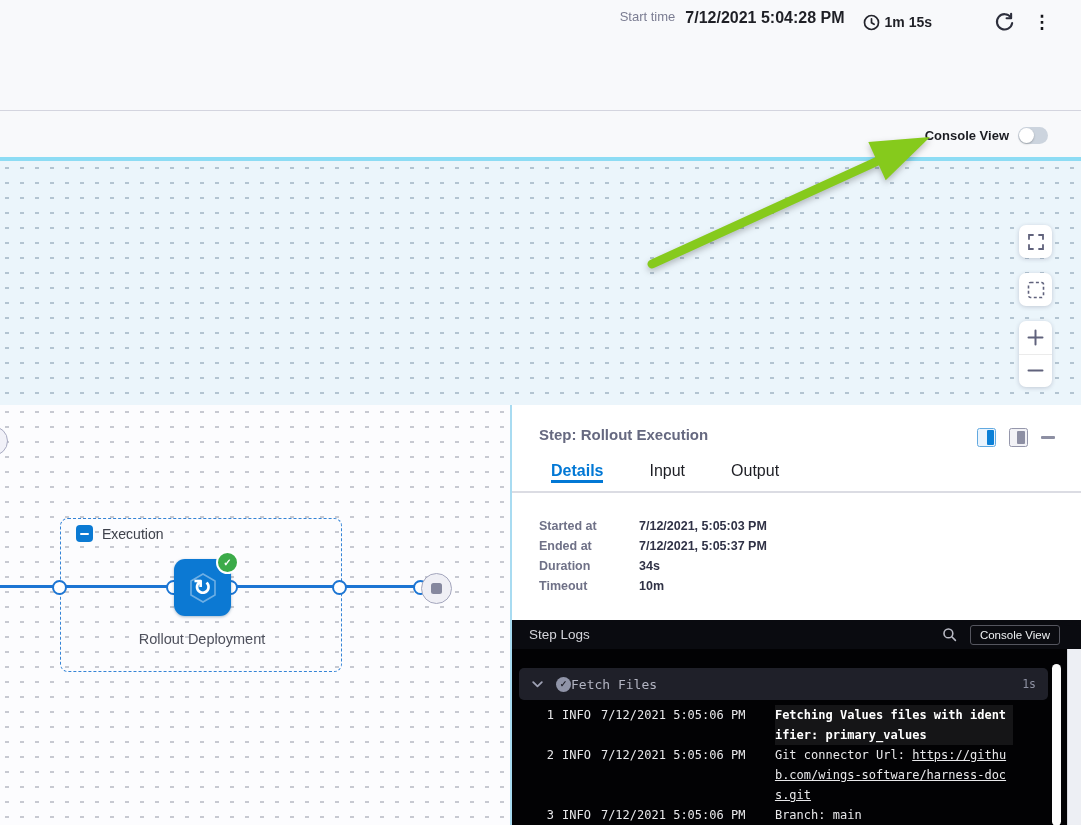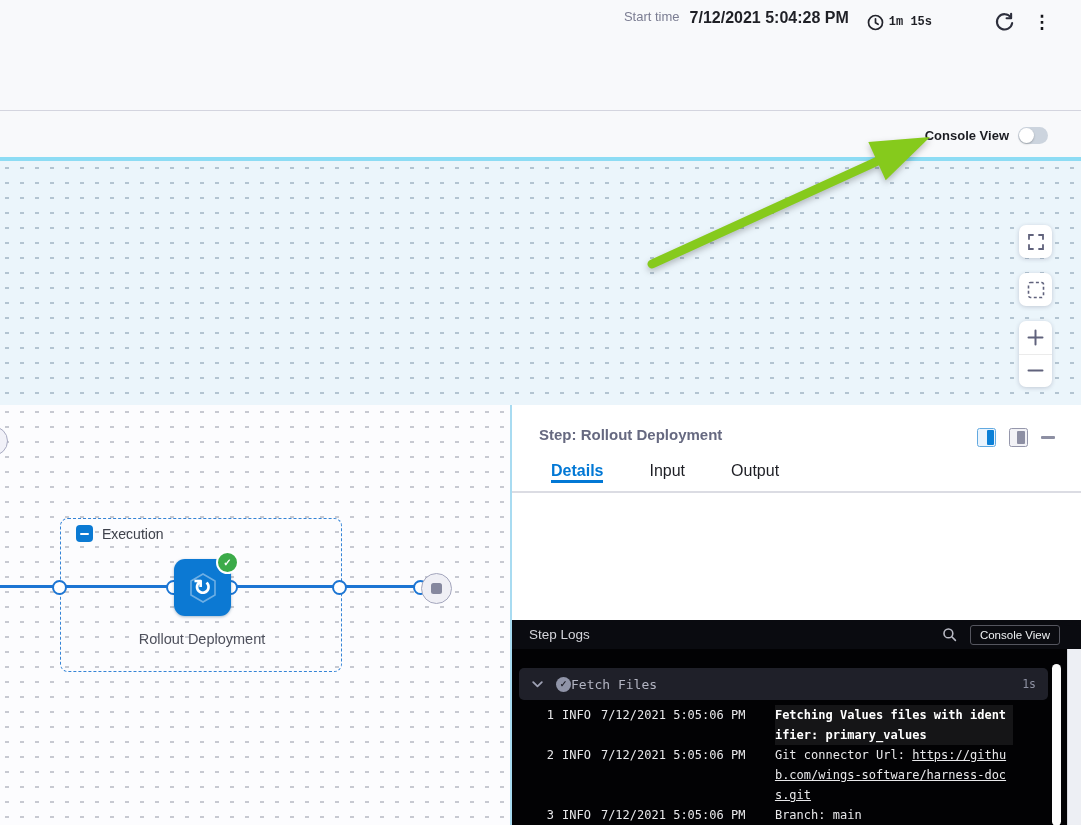--- a/index.html
+++ b/index.html
@@ -6,21 +6,21 @@
   #page{position:relative;width:1081px;height:825px;overflow:hidden;
         font-family:"Liberation Sans",sans-serif;background:#fff;}
 
   
   #topbar{position:absolute;left:0;top:0;width:1081px;height:110px;
           background:#f8f9fb;border-bottom:1px solid #d4d5df;}
   .topbar-right{position:absolute;top:9px;right:30px;display:flex;height:26px;}
   .start-time-label{font-size:13px;color:#7b7d92;}
   .start-time-value{font-size:16px;font-weight:600;color:#1f2026;margin-left:10px;}
   .elapsed-group{display:flex;align-items:center;margin-left:18px;gap:5px;}
-  .elapsed-value{font-size:12px;font-weight:600;color:#1f2026;font-family:Liberation Mono, monospace;}
+  .elapsed-value{font-size:14px;font-weight:600;color:#1f2026;}
   .icon-btn{display:flex;align-items:center;justify-content:center;cursor:pointer;background:none;border:none;padding:0;}
   .refresh-btn{margin-left:62px;}
   .kebab{margin-left:18px;font-size:18px;font-weight:700;color:#141519;line-height:18px;}
 
   
   #viewbar{position:absolute;left:0;top:111px;width:1081px;height:46px;background:#f8f9fb;}
   .console-toggle-group{position:absolute;right:33px;top:16px;display:flex;align-items:center;gap:9px;}
   .console-view-label{font-size:13px;font-weight:600;color:#1b1c22;}
   .toggle{position:relative;width:30px;height:17px;border-radius:9px;background:#ccd4de;cursor:pointer;}
   .toggle .knob{position:absolute;left:1px;top:1px;width:15px;height:15px;border-radius:50%;
@@ -204,38 +204,56 @@
       <span class="status-badge">✓</span>
     </div>
     <div class="node-label">Rollout Deployment</div>
 
     <div class="stop-node">
         <span class="sq"></span>
       </div>
   </div>
 
   <div id="panel">
-    <div class="panel-title">Step: Rollout Deployment</div>
+    <div class="panel-title">Step: Rollout Execution</div>
     <div class="panel-icons">
       <span class="split-icon">
           <span class="fill"></span>
         </span>
       <span class="gray-icon">
           <span class="fill"></span>
         </span>
       <span class="minimize-icon"></span>
     </div>
 
     <div class="tabs">
       <span class="tab active">Details</span>
       <span class="tab">Input</span>
       <span class="tab">Output</span>
     </div>
     <div class="tab-divider"></div>
 
+    <div class="details-list">
+      <div class="detail-row">
+        <span class="detail-label">Started at</span>
+        <span class="detail-value">7/12/2021, 5:05:03 PM</span>
+      </div>
+      <div class="detail-row">
+        <span class="detail-label">Ended at</span>
+        <span class="detail-value">7/12/2021, 5:05:37 PM</span>
+      </div>
+      <div class="detail-row">
+        <span class="detail-label">Duration</span>
+        <span class="detail-value">34s</span>
+      </div>
+      <div class="detail-row">
+        <span class="detail-label">Timeout</span>
+        <span class="detail-value">10m</span>
+      </div>
+    </div>
 
     <div class="logs">
       <div class="logs-header">
         <span class="logs-title">Step Logs</span>
         <span class="logs-search">
           <svg width="15" height="15" viewBox="0 0 15 15">
               <circle cx="6.4" cy="6.4" r="4.4" fill="none" stroke="#b9bac4" stroke-width="1.6"></circle>
               <path d="M9.8 9.8 L13.4 13.4" stroke="#b9bac4" stroke-width="1.6" stroke-linecap="round"></path>
             </svg>
         </span>

